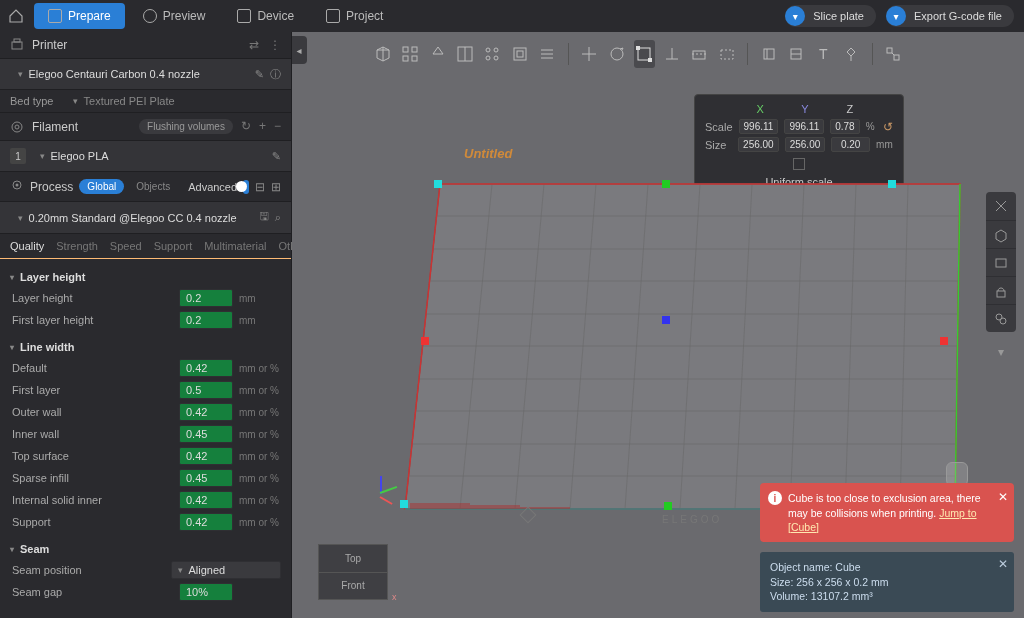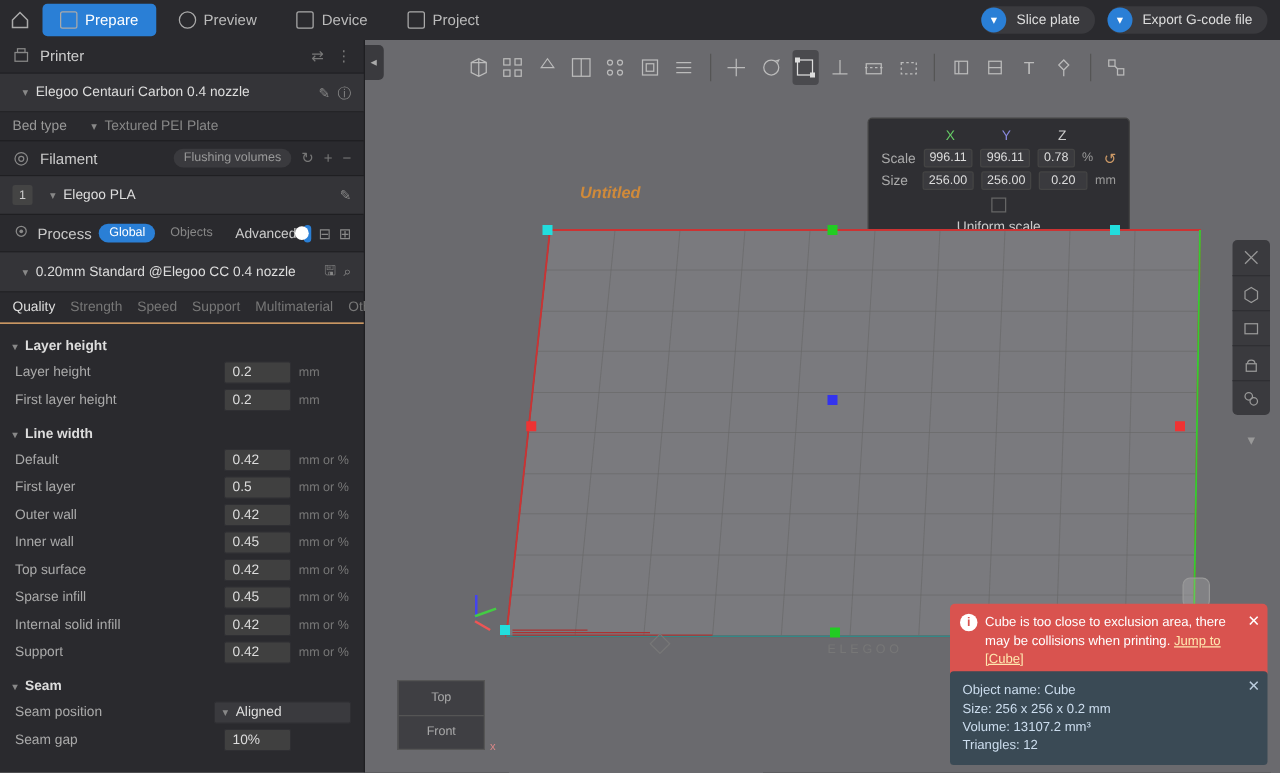--- a/index.html
+++ b/index.html
@@ -49,21 +49,21 @@
 
   .tabs2 { display:flex; gap:12px; padding:6px 10px; color:#777; font-size:11px; border-bottom:1px solid #fdba74;}
   .tabs2 .t.active { color:#ddd; font-weight:500;}
 
   .params { overflow-y:auto; flex:1; padding:4px 0;}
   .group { padding:4px 10px 2px 10px;}
   .group-head { display:flex; align-items:center; gap:6px; color:#ddd; font-size:11px; font-weight:600; padding:4px 0;}
   .group-head .tri { font-size:8px; color:#888;}
   .param-row { display:flex; align-items:center; padding:2px 0; }
   .param-row .plabel { flex:1; color:#aaa; font-size:11px; padding-left:2px;}
-  .param-row .pval { width:54px; background:#404040; border:1px solid #2f2f33; border-radius:2px; padding:2px 6px; color:#ddd; font-size:11px;}
+  .param-row .pval { width:54px; background:#15803d; border:1px solid #2f2f33; border-radius:2px; padding:2px 6px; color:#ddd; font-size:11px;}
   .param-row .punit { width:48px; text-align:left; color:#777; font-size:10px; padding-left:6px;}
   .param-row .pcheck { width:14px; height:14px; border:1px solid #555; background:#333; }
   .param-row .pdd { width:110px; background:#3a3a3e; border:1px solid #2f2f33; border-radius:2px; padding:2px 6px; color:#ddd; font-size:11px; display:flex; align-items:center; gap:6px;}
 
   
   .canvas { flex:1; position:relative; background:#6a6a6e; overflow:hidden; }
   .collapse-handle { position:absolute; left:-1px; top:4px; width:16px; height:28px; background:#3a3a3e; border-radius:0 4px 4px 0; display:flex; align-items:center; justify-content:center; color:#aaa; font-size:10px; cursor:pointer;}
 
   .tool-row { position:absolute; top:6px; left:80px; right:120px; height:32px; display:flex; align-items:center; gap:6px;}
   .tbtn { width:28px; height:28px; display:flex; align-items:center; justify-content:center; color:#bbb; border-radius:3px;}
@@ -312,21 +312,21 @@
             <span class="plabel">Top surface</span>
             <span class="pval">0.42</span>
             <span class="punit">mm or %</span>
           </div>
         <div class="param-row">
             <span class="plabel">Sparse infill</span>
             <span class="pval">0.45</span>
             <span class="punit">mm or %</span>
           </div>
         <div class="param-row">
-            <span class="plabel">Internal solid infill</span>
+            <span class="plabel">Internal solid inner</span>
             <span class="pval">0.42</span>
             <span class="punit">mm or %</span>
           </div>
         <div class="param-row">
             <span class="plabel">Support</span>
             <span class="pval">0.42</span>
             <span class="punit">mm or %</span>
           </div>
       </div>
 
@@ -599,21 +599,20 @@
       <div class="iico">i</div>
       <span>Cube is too close to exclusion area, there may be collisions when printing.</span>
       <span class="link">Jump to [Cube]</span>
       <div class="close">✕</div>
     </div>
 
     <div class="info-panel">
       <div>Object name: Cube</div>
       <div>Size: 256 x 256 x 0.2 mm</div>
       <div>Volume: 13107.2 mm³</div>
-      <div>Triangles: 12</div>
       <div class="close">✕</div>
     </div>
 
     <div class="navcube">
       <div class="top">Top</div>
       <div class="front">Front</div>
     </div>
     <div class="axis-x">x</div>
 
   </div>

